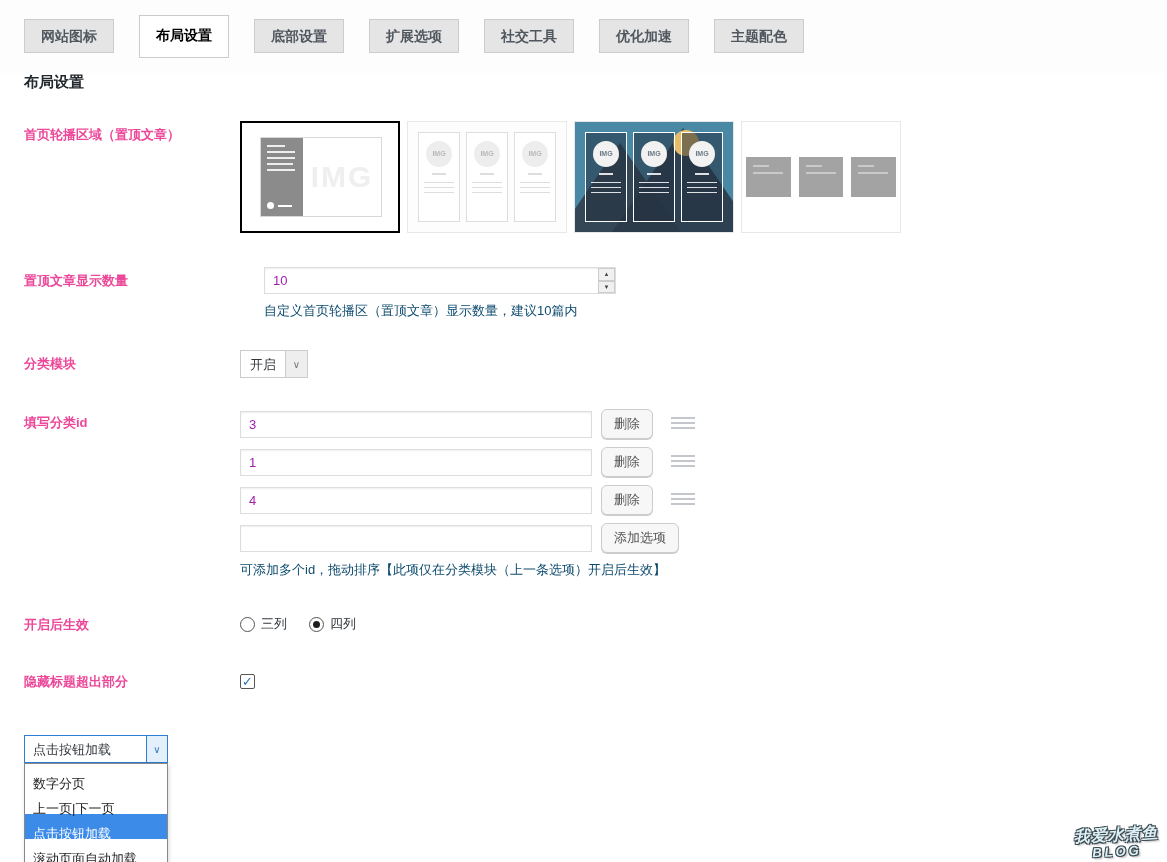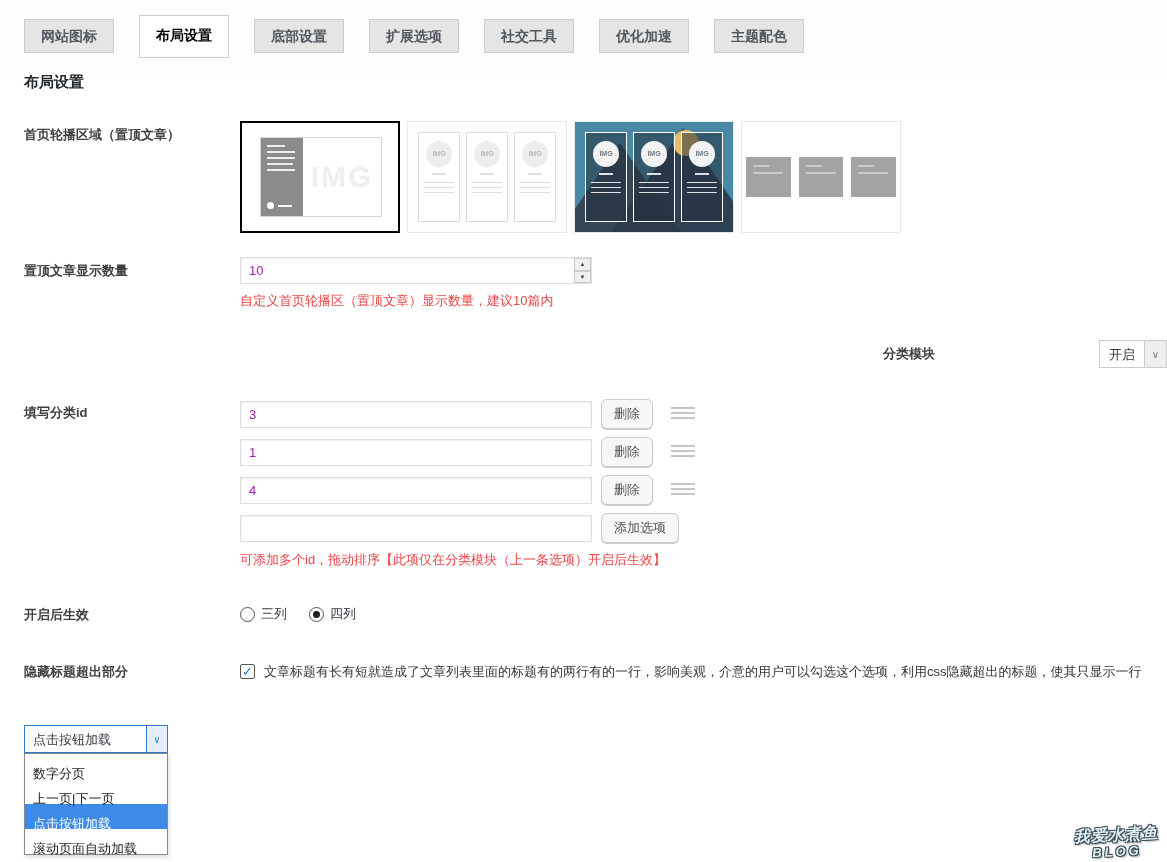--- a/index.html
+++ b/index.html
@@ -22,23 +22,23 @@
   }
   .tab.active {
     background:#fff; color:#000; margin-top:0;
     padding:12px 16px 15px; position:relative; z-index:2;
   }
 
   
   #content { position:relative; padding-left:24px; background:#fff; }
   .page-heading { font-size:15px; font-weight:bold; color:#23282d; margin-top:15px; }
   .row { display:flex; align-items:flex-start; }
-  .row-label { width:216px; flex:0 0 216px; font-weight:bold; color:#404040; padding-top:5px; }
+  .row-label { width:216px; flex:0 0 216px; font-weight:bold; color:#ec4899; padding-top:5px; }
   .row-control { position:relative; }
-  .help { color:#ef4444; margin-top:8px; }
+  .help { color:#0c4a6e; margin-top:8px; }
 
   
   .thumbs { display:flex; }
   .thumb { width:160px; height:112px; border:1px solid #e8e8e8; margin-right:7px;
            background:#fff; position:relative; overflow:hidden; cursor:pointer; }
   .thumb.selected { border:2px solid #000; }
 
   
   .t1-card { position:absolute; left:18px; top:14px; width:122px; height:80px;
              border:1px solid #d8d8d8; background:#fff; display:flex; }
@@ -147,22 +147,22 @@
   
   .watermark { position:absolute; right:8px; bottom:4px; text-align:center;
     transform:rotate(-3deg); color:#dff0f5; font-weight:bold; line-height:1;
     text-shadow:-1px -1px 0 #3a4a52, 1px -1px 0 #3a4a52, -1px 1px 0 #3a4a52,
                 1px 1px 0 #3a4a52, 2px 2px 2px rgba(0,0,0,.35); }
   .watermark .wm1 { font-size:16px; letter-spacing:1px; font-style:italic; }
   .watermark .wm2 { font-size:13px; letter-spacing:3px; margin-top:2px; font-style:italic; }
 
   
   #row-carousel  { margin-top:29px; }
-  #row-count     { margin-top:24px; }
-  #row-module    { margin-top:30px;justify-content:flex-end; }
+  #row-count     { margin-top:34px;gap:24px; }
+  #row-module    { margin-top:30px; }
   #row-ids       { margin-top:31px; }
   #row-list      { margin-top:32px; }
   #row-hide      { margin-top:34px;align-items:center; }
   #row-page      { margin-top:44px; }
   #save-wrap     { margin-top:47px; padding-bottom:40px; }
 </style>
 </head>
 <body>
 
 <div id="canvas">
@@ -333,21 +333,20 @@
           <span class="radio-circle"></span>
           <span>四列</span>
         </span>
       </div>
     </div>
 
     <div class="row" id="row-hide">
       <div class="row-label">隐藏标题超出部分</div>
       <div class="row-control check-row">
         <span class="checkbox">✓</span>
-        <span>文章标题有长有短就造成了文章列表里面的标题有的两行有的一行，影响美观，介意的用户可以勾选这个选项，利用css隐藏超出的标题，使其只显示一行</span>
       </div>
     </div>
 
     <div class="row" id="row-page">
       <div class="row-control">
         <div class="combo">
           <span class="combo-value">点击按钮加载</span>
           <span class="combo-arrow">∨</span>
         </div>
         <div class="combo-list">

